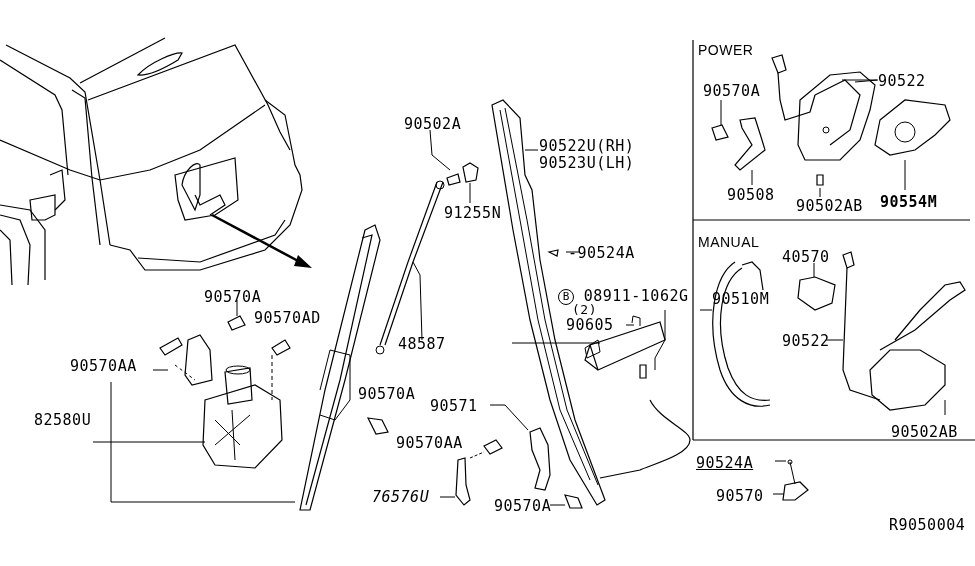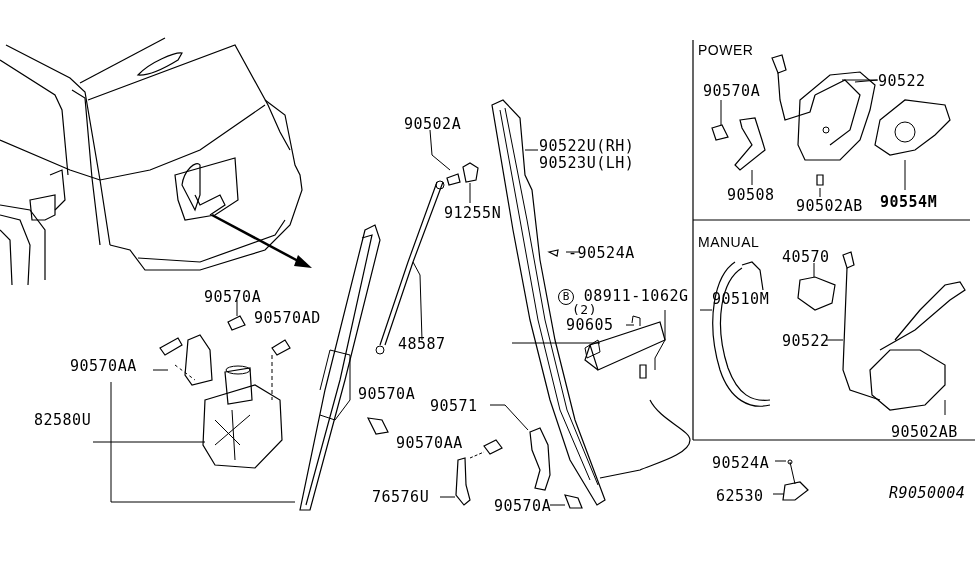--- a/index.html
+++ b/index.html
@@ -216,18 +216,18 @@
 
 <div class="lbl" style="left:398px;top:336px;">48587</div>
 <div class="lbl" style="left:358px;top:386px;">90570A</div>
 <div class="lbl" style="left:204px;top:289px;">90570A</div>
 <div class="lbl" style="left:254px;top:310px;">90570AD</div>
 <div class="lbl" style="left:70px;top:358px;">90570AA</div>
 <div class="lbl" style="left:34px;top:412px;">82580U</div>
 
 <div class="lbl" style="left:430px;top:398px;">90571</div>
 <div class="lbl" style="left:396px;top:435px;">90570AA</div>
-<div class="lbl" style="left:372px;top:489px;">76576U</div>
+<div class="lbl" style="left:372px;top:489px;font-style:italic;">76576U</div>
 <div class="lbl" style="left:494px;top:498px;">90570A</div>
 
-<div class="lbl" style="left:712px;top:455px;">90524A</div>
-<div class="lbl" style="left:716px;top:488px;">62530</div>
-<div class="lbl" style="left:889px;top:485px;font-style:italic;">R9050004</div>
+<div class="lbl" style="left:696px;top:455px;text-decoration:underline;">90524A</div>
+<div class="lbl" style="left:716px;top:488px;">90570</div>
+<div class="lbl" style="left:889px;top:517px;">R9050004</div>
 
 </body></html>

